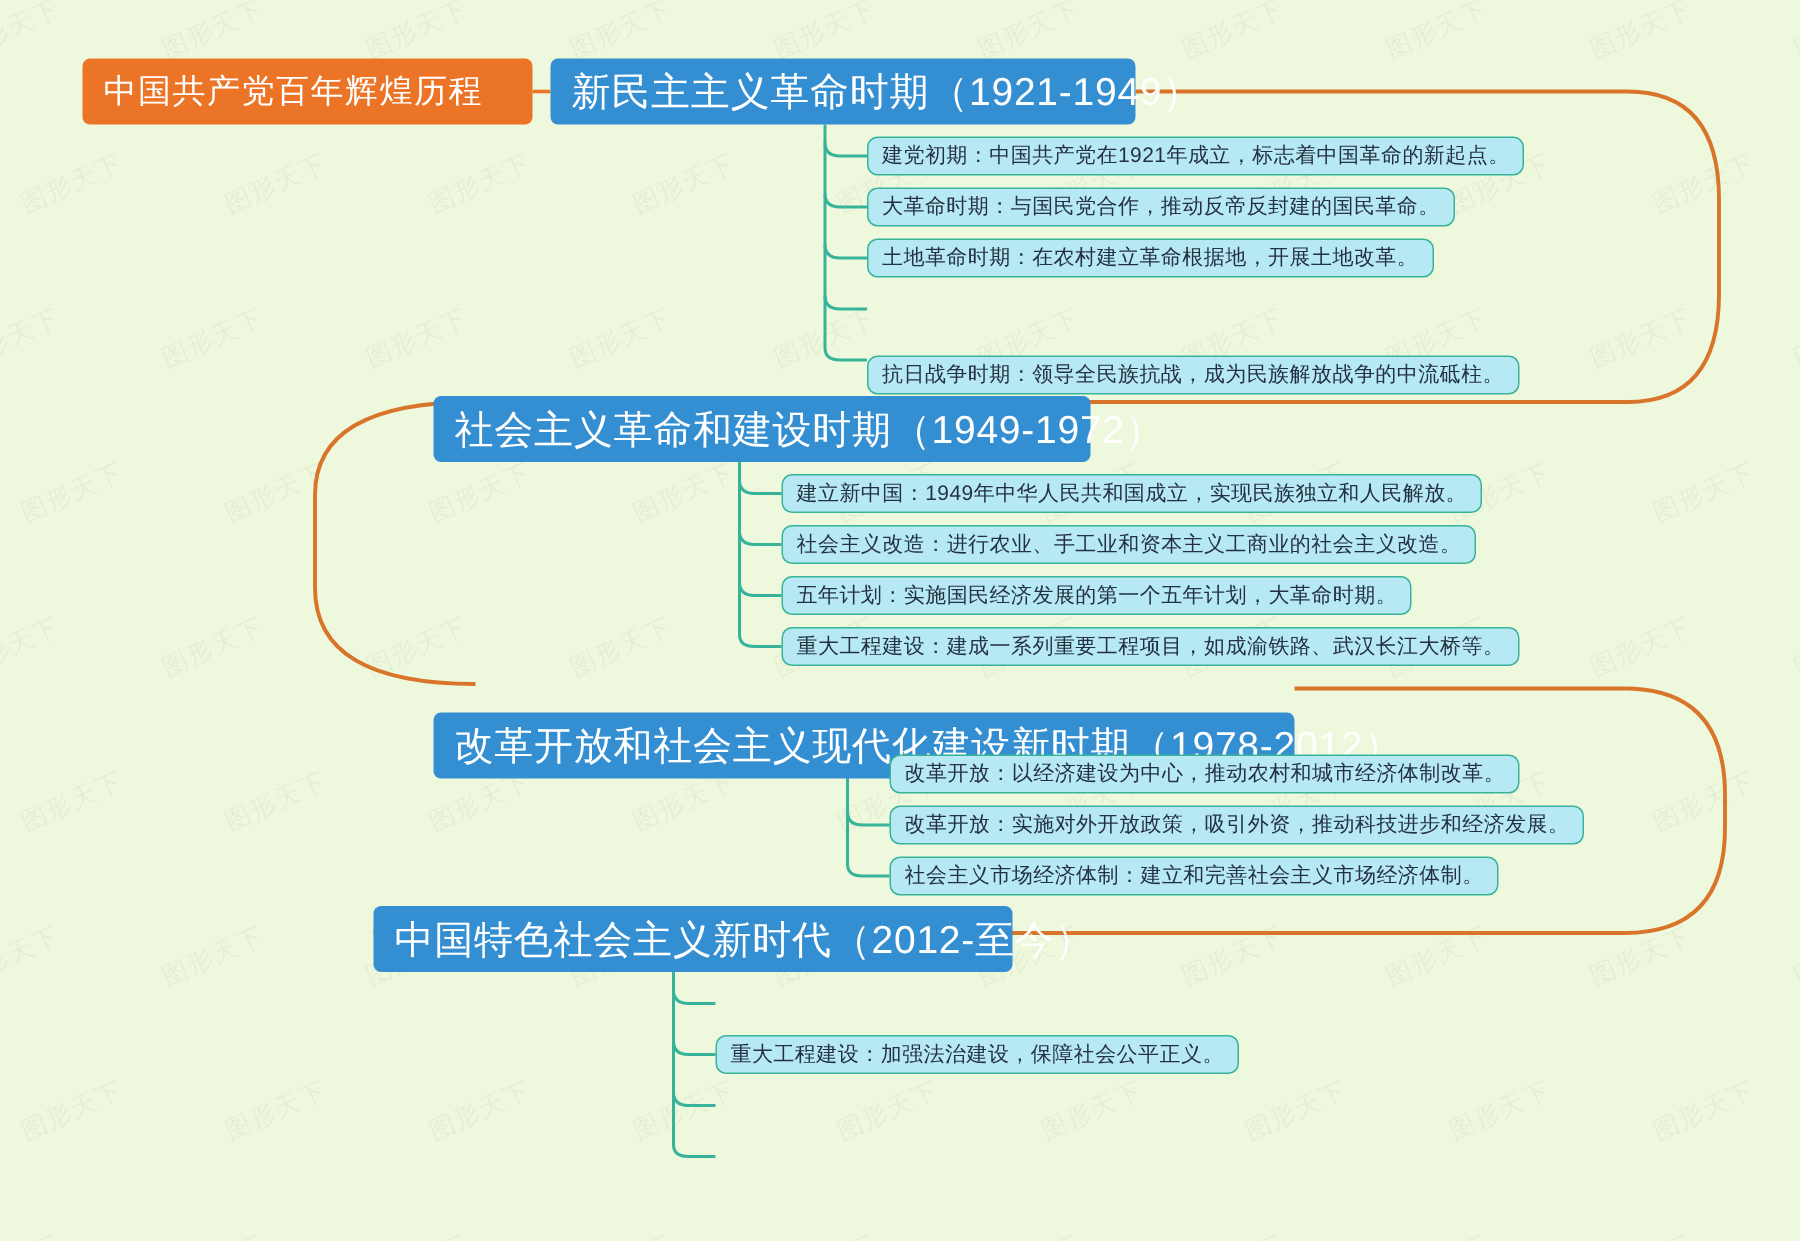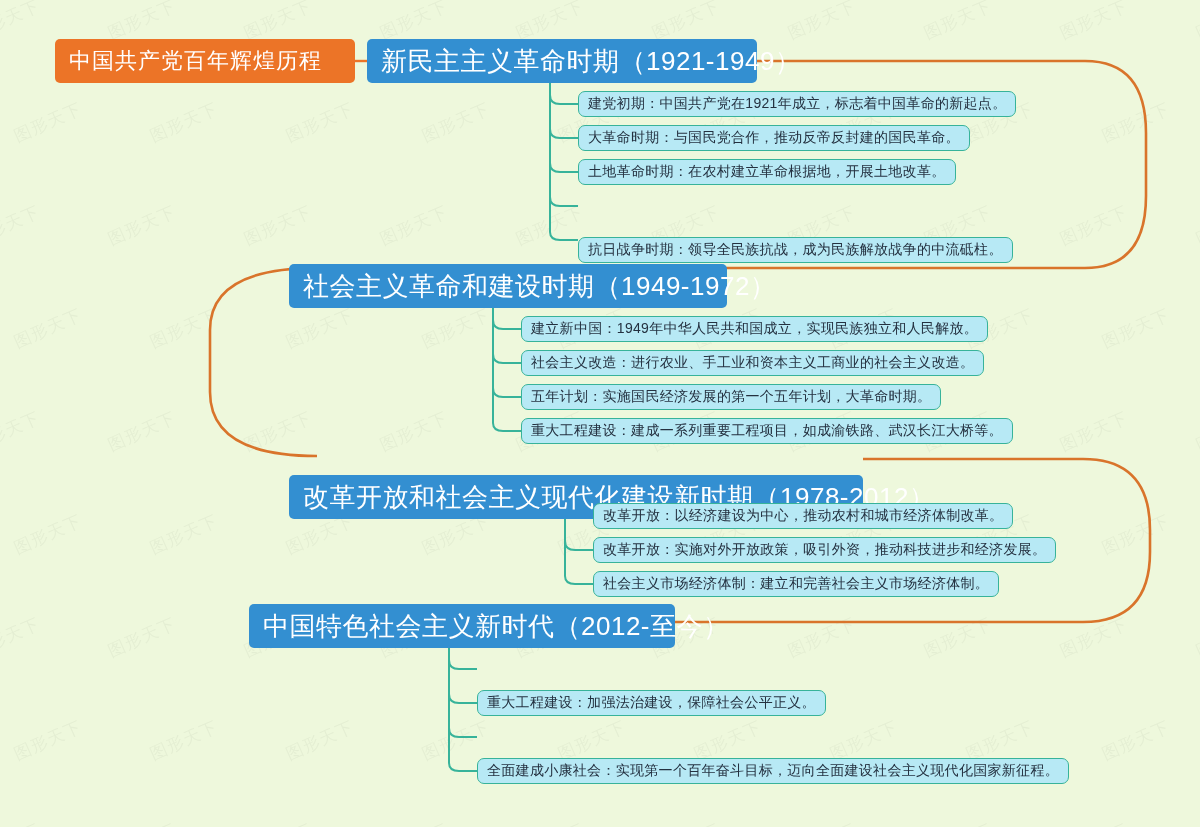--- a/index.html
+++ b/index.html
@@ -253,16 +253,13 @@
     </div>
     <div class="node leaf-node" style="left: 593px; top: 571px;">
       <span>社会主义市场经济体制：建立和完善社会主义市场经济体制。</span>
     </div>
     <div class="node branch-node" style="left: 249px; top: 604px; width: 426px;">
       <span>中国特色社会主义新时代（2012-至今）</span>
     </div>
     <div class="node leaf-node" style="left: 477px; top: 690px;">
       <span>重大工程建设：加强法治建设，保障社会公平正义。</span>
     </div>
-    <div class="node leaf-node" style="left: 477px; top: 758px;">
-      <span>全面建成小康社会：实现第一个百年奋斗目标，迈向全面建设社会主义现代化国家新征程。</span>
-    </div>
   </div>
 
 </body></html>

